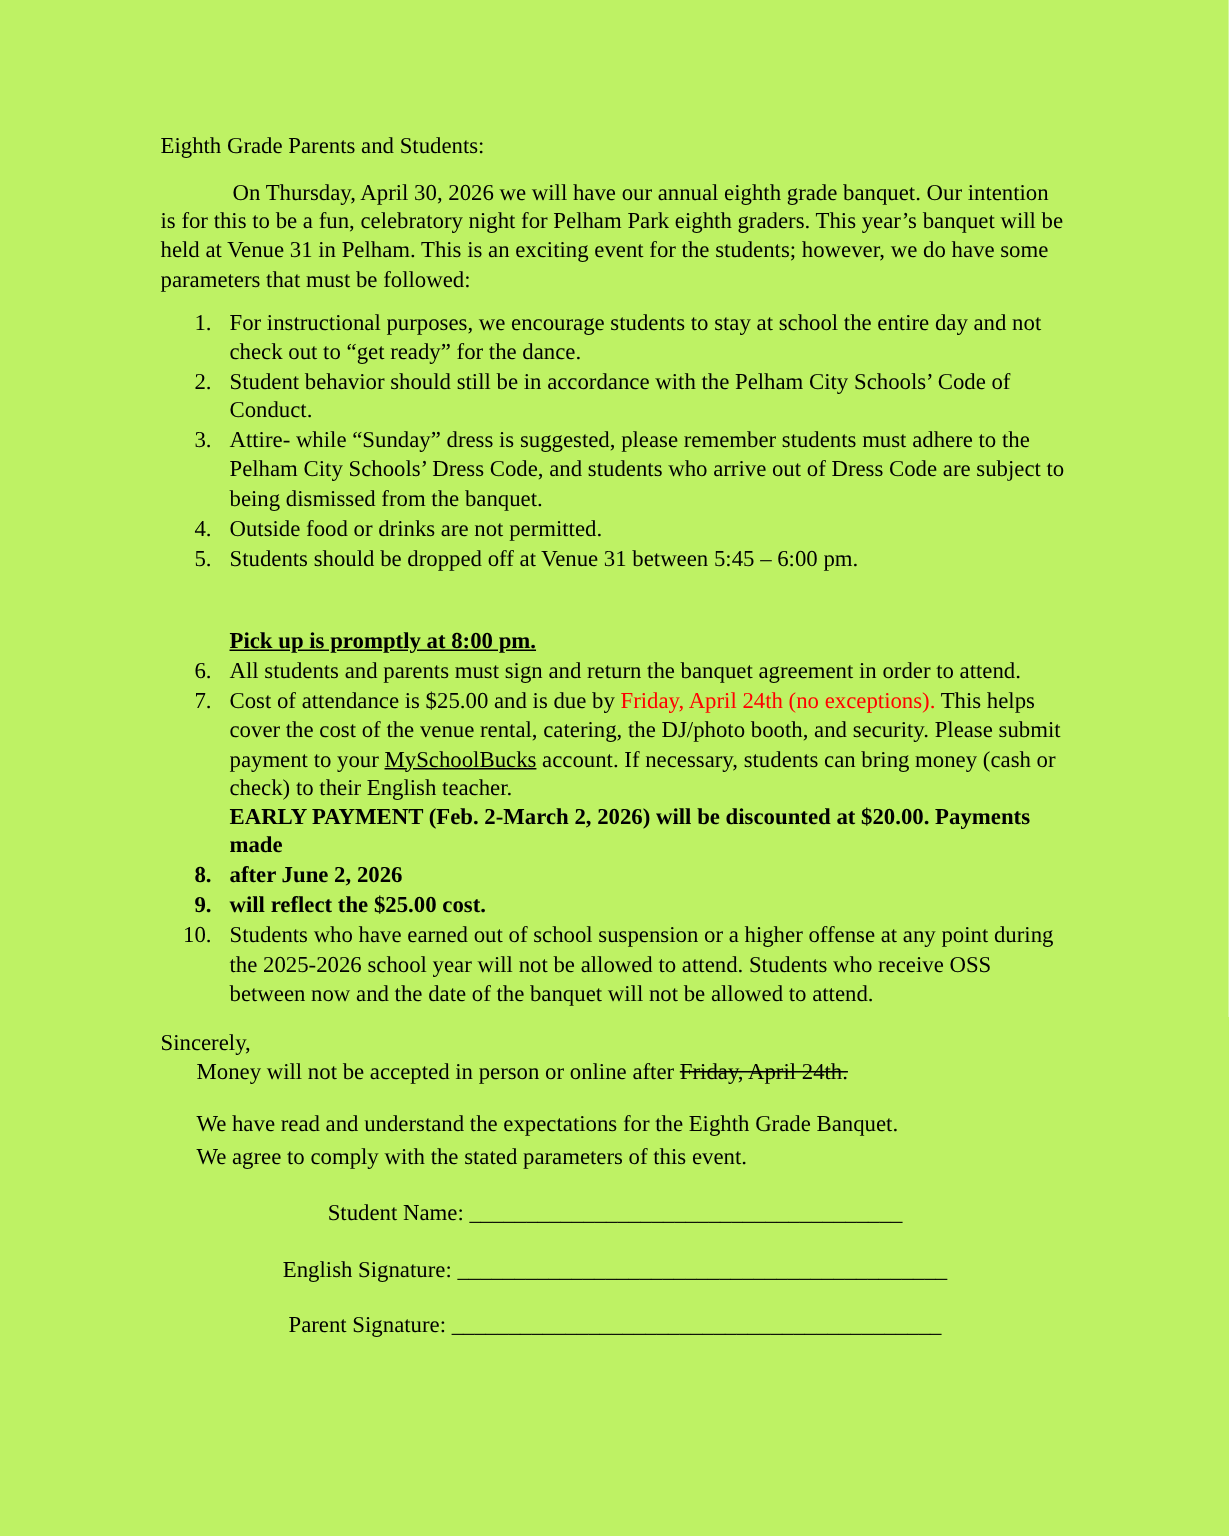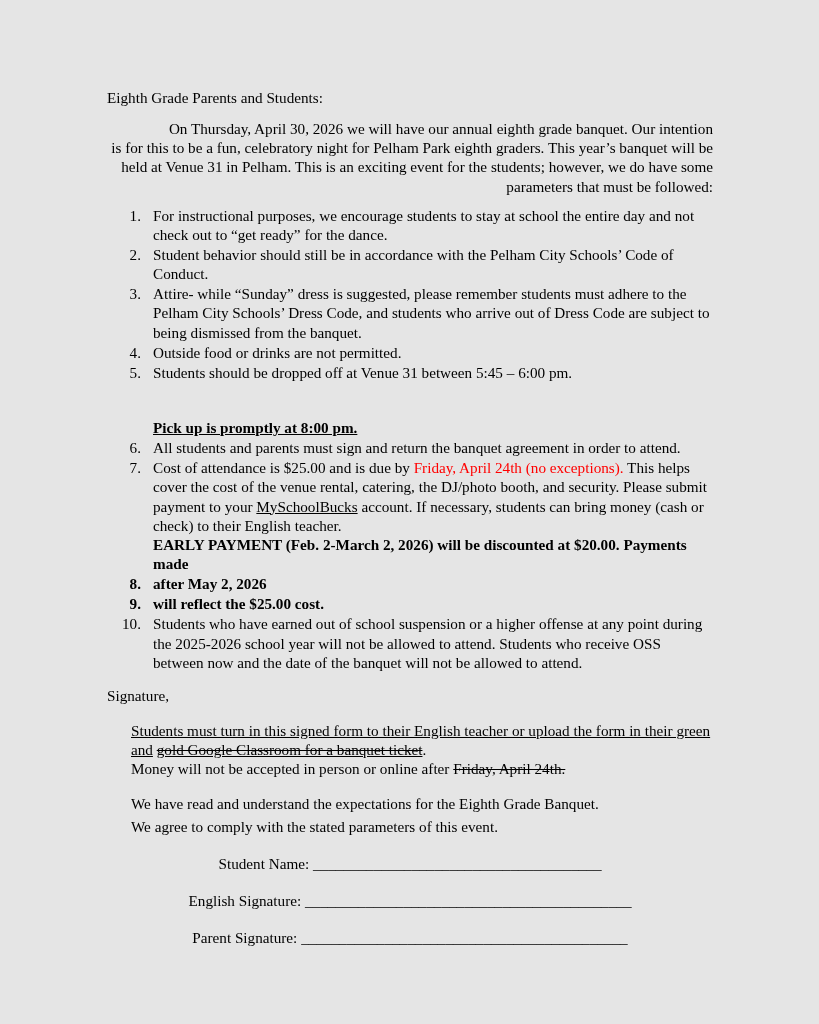--- a/index.html
+++ b/index.html
@@ -11,36 +11,36 @@
     width: 819px;
     height: 1024px;
     font-family: "Liberation Serif", "DejaVu Serif", serif;
     color: #000000;
     overflow: hidden;
   }
   .page {
     position: relative;
     width: 819px;
     height: 1024px;
-    background: #e5e5e5;
+    background: #bef264;
     box-sizing: border-box;
     padding: 88px 107px 0 107px;
   }
   .doc-body {
     width: 606px;
     font-size: 15.2px;
     line-height: 1.26;
   }
   .salutation {
     margin: 0 0 12px 0;
   }
   .intro {
     margin: 0 0 10px 0;
     text-indent: 48px;
-    text-align: right;
+    text-align: left;
   }
   
   ol.params {
     list-style: none;
     margin: 0;
     padding: 0;
   }
   ol.params > li {
     position: relative;
     padding-left: 46px;
@@ -155,39 +155,38 @@
       </li>
 
       <li>
         <span class="num">7.</span>
         <span class="body"><span>Cost of attendance is $25.00 and is due by </span><span class="red">Friday, April 24th (no exceptions).</span><span> This helps cover the cost of the venue rental, catering, the DJ/photo booth, and security. Please submit payment to your </span><span class="u">MySchoolBucks</span><span> account. If necessary, students can bring money (cash or check) to their English teacher.</span></span>
         <span class="sub-line b">EARLY PAYMENT (Feb. 2-March 2, 2026) will be discounted at $20.00. Payments made</span>
       </li>
 
       <li class="offset-num">
         <span class="num">8.</span>
-        <span class="body">after May 2, 2026</span>
+        <span class="body">after June 2, 2026</span>
       </li>
 
       <li class="offset-num gap-before gap-after">
         <span class="num">9.</span>
         <span class="body">will reflect the $25.00 cost.</span>
       </li>
 
       <li>
         <span class="num">10.</span>
         <span class="body">Students who have earned out of school suspension or a higher offense at any point during the 2025-2026 school year will not be allowed to attend. Students who receive OSS between now and the date of the banquet will not be allowed to attend.</span>
       </li>
 
     </ol>
 
-    <p class="closing">Signature,</p>
+    <p class="closing">Sincerely,</p>
 
 
-    <p class="turnin"><span class="u">Students must turn in this signed form to their English teacher or upload the form in their green and</span> <span class="us">gold Google Classroom for a banquet ticket</span><span>.</span></p>
 
     <p class="money-line"><span>Money will not be accepted in person or online after </span><span class="s">Friday, April 24th.</span></p>
 
     <p class="agree">We have read and understand the expectations for the Eighth Grade Banquet.</p>
     <p class="agree2">We agree to comply with the stated parameters of this event.</p>
 
     <div class="siglines">
       <div class="sigline">Student Name: ______________________________________</div>
       <div class="sigline">English Signature: ___________________________________________</div>
       <div class="sigline">Parent Signature: ___________________________________________</div>

